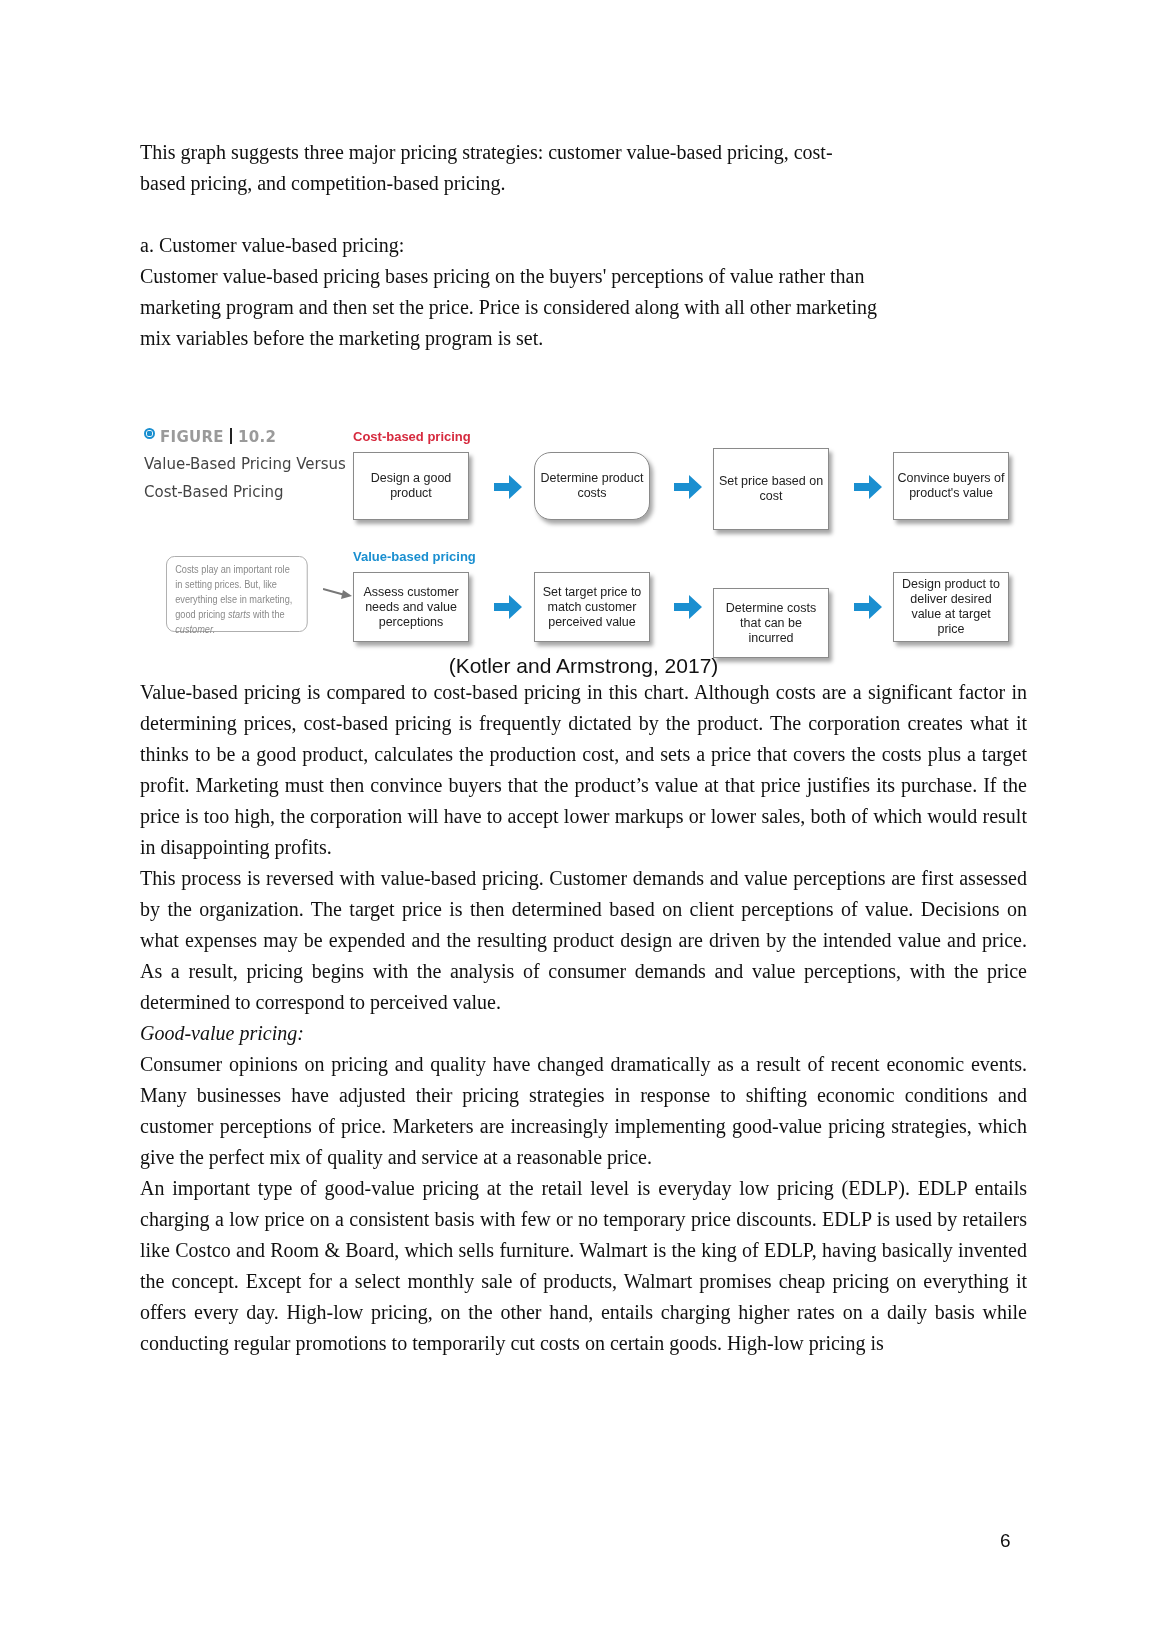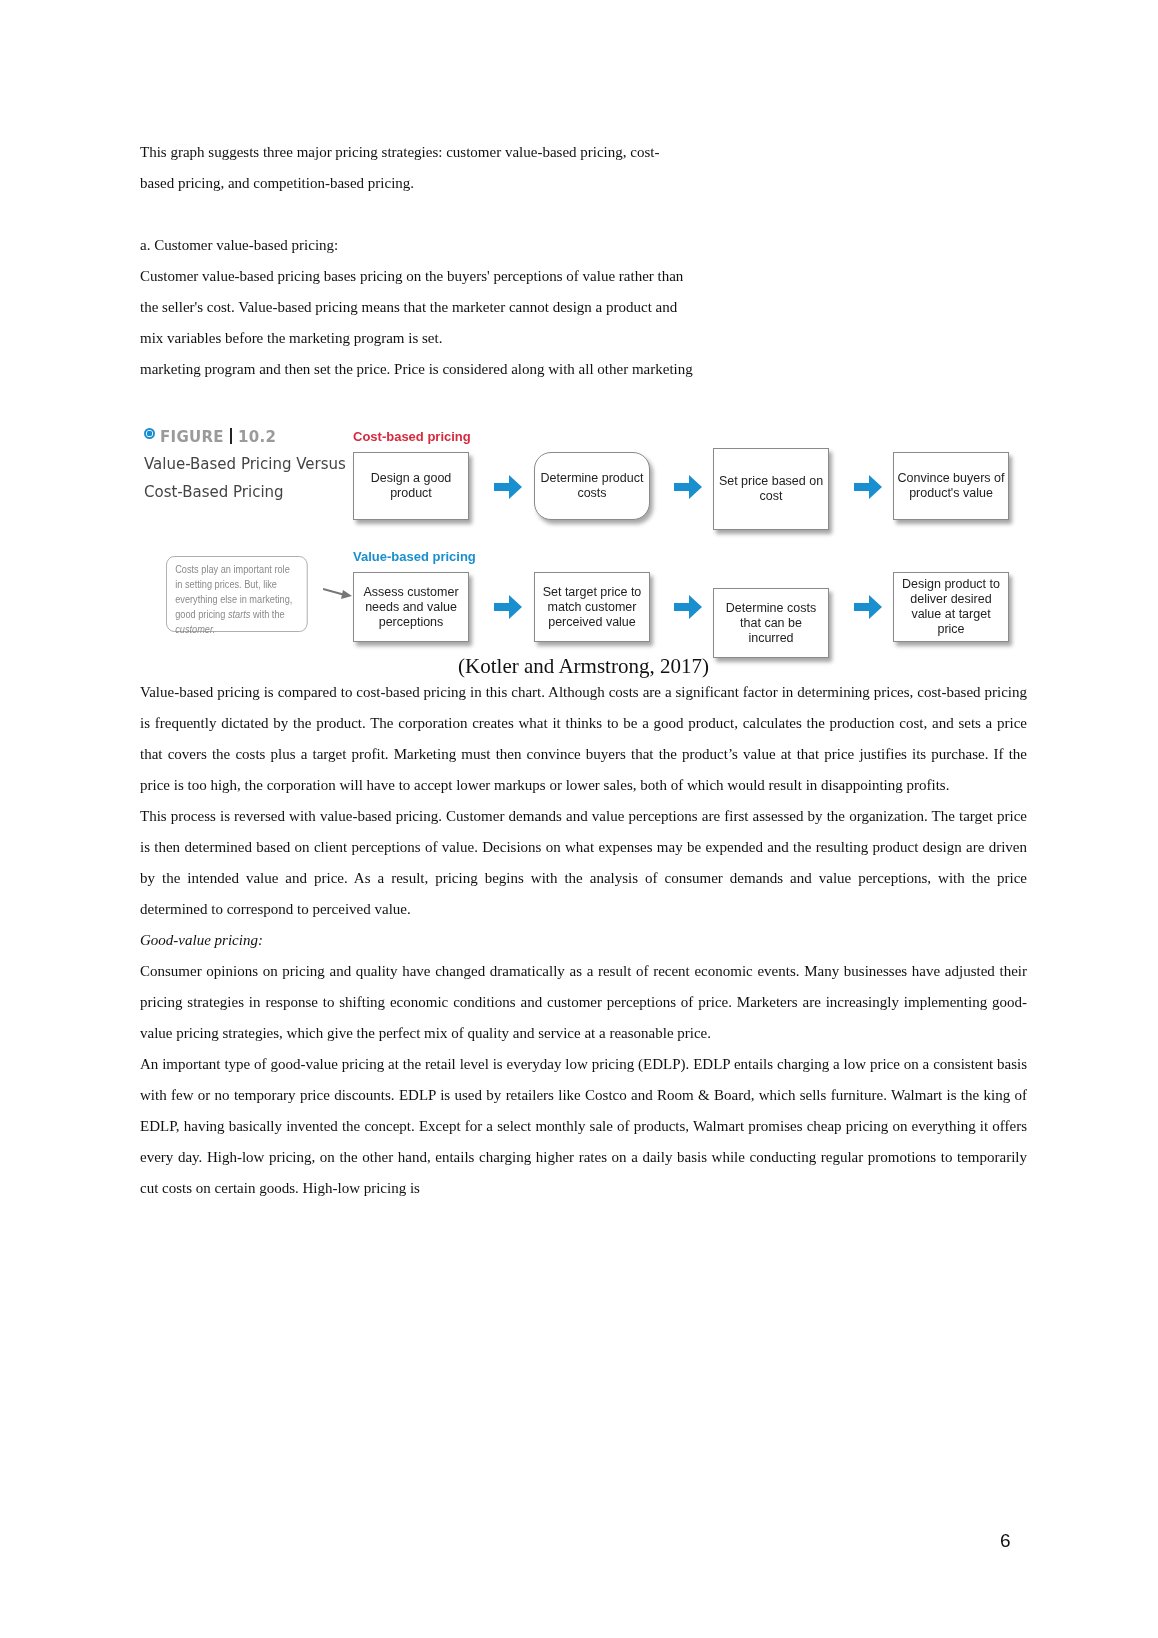--- a/index.html
+++ b/index.html
@@ -1,19 +1,19 @@
 <!DOCTYPE html>
 <html><head>
   <meta charset="utf-8">
   <style>
     html, body { margin: 0; padding: 0; background: #ffffff; }
     body { width: 1158px; height: 1638px; position: relative; overflow: hidden; }
     .page-text {
       position: absolute; left: 140px; width: 887px;
-      font-family: "Liberation Serif", serif; font-size: 15px; line-height: 31px; color: #111;
+      font-family: "Liberation Serif", serif; font-size: 20px; line-height: 31px; color: #111;
     }
     .p { margin: 0; }
     .justify { text-align: justify; text-align-last: left; }
     .italic { font-style: italic; }
     .gap { height: 31px; }
 
     
     .figure { position: absolute; left: 140px; top: 420px; width: 890px; height: 230px; font-family: "Liberation Sans", sans-serif; }
     .fig-label { position: absolute; left: 4px; top: 8px; font-family: "DejaVu Sans", sans-serif; }
     .fig-num { font-size: 15px; font-weight: bold; color: #9a9a9a; letter-spacing: 0.3px; display: flex; }
@@ -35,36 +35,35 @@
 
     .note {
       position: absolute; left: 26px; top: 136px; width: 154px; height: 76px;
       border: 1px solid #aaa; border-radius: 9px; box-sizing: border-box;
       padding: 5px 9px; font-family: "Liberation Sans", sans-serif; font-size: 10px; line-height: 15px; color: #8a8a8a;
       transform: scaleX(0.92); transform-origin: left;
     }
     .note-arrow { position: absolute; left: 183px; top: 166px; width: 30px; height: 14px; }
 
     .caption { position: absolute; left: 140px; width: 887px; top: 654px; text-align: center;
-      font-family: Liberation Serif, serif; font-size: 21px; color: #111; }
+      font-family: Liberation Sans, sans-serif; font-size: 21px; color: #111; }
 
     .page-number { position: absolute; left: 1000px; top: 1530px; font-family: "Liberation Sans", sans-serif; font-size: 19px; color: #111; }
   </style>
 </head>
 <body>
 
 <div class="page-text" style="top:137px;">
   <p class="p">This graph suggests three major pricing strategies: customer value-based pricing, cost-</p>
   <p class="p">based pricing, and competition-based pricing.</p>
   <div class="gap"></div>
   <p class="p">a. Customer value-based pricing:</p>
   <p class="p">Customer value-based pricing bases pricing on the buyers' perceptions of value rather than</p>
-  <p class="p">the seller's cost. Value-based pricing means that the marketer cannot design a product and</p>
+  <p class="p">marketing program and then set the price. Price is considered along with all other marketing</p>
   <p class="p">mix variables before the marketing program is set.</p>
-  <p class="p">marketing program and then set the price. Price is considered along with all other marketing</p>
 </div>
 
 <div class="figure">
   <div class="fig-label">
     <div class="fig-num">
       <span class="fig-dot"></span>
       <span>FIGURE</span>
       <span class="fig-bar"></span>
       <span>10.2</span>
     </div>

